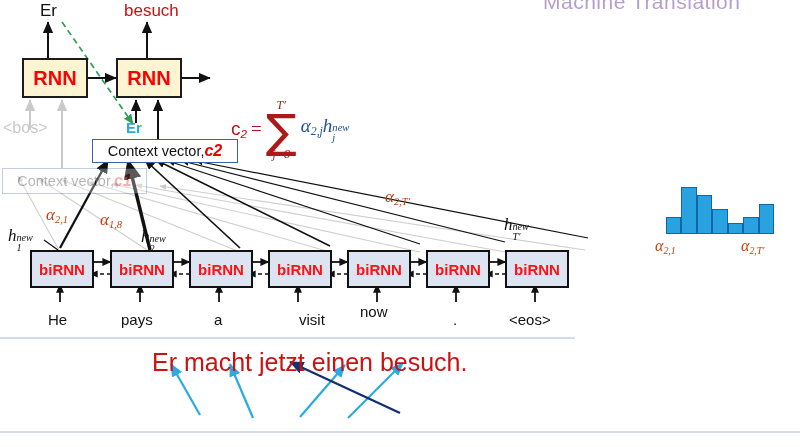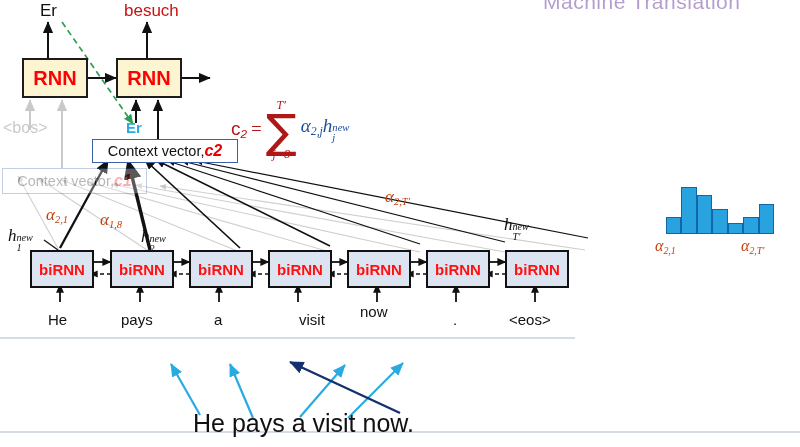--- a/index.html
+++ b/index.html
@@ -283,15 +283,15 @@
     <div class="bar" style="left: 77.1429px; width: 15.4286px; height: 17.5px; background: rgb(41, 163, 224); border-color: rgb(16, 102, 168);"></div>
     <div class="bar" style="left: 92.5714px; width: 15.4286px; height: 30px; background: rgb(41, 163, 224); border-color: rgb(16, 102, 168);"></div>
   </div>
   <div class="txt alpha" style="left:655px;top:238px;font-size:16px;">
     <span>α</span><span class="sub">2,1</span>
   </div>
   <div class="txt alpha" style="left:741px;top:238px;font-size:16px;">
     <span>α</span><span class="sub">2,T′</span>
   </div>
 
-  <div class="txt" style="left:193px;top:411px;font-size:25px;color:#111;">He pays a visit now.</div>
+  <div class="txt" style="left:152px;top:350px;font-size:25px;color:#cc1111;">Er macht jetzt einen besuch.</div>
 
 </div>
 
 </body></html>

